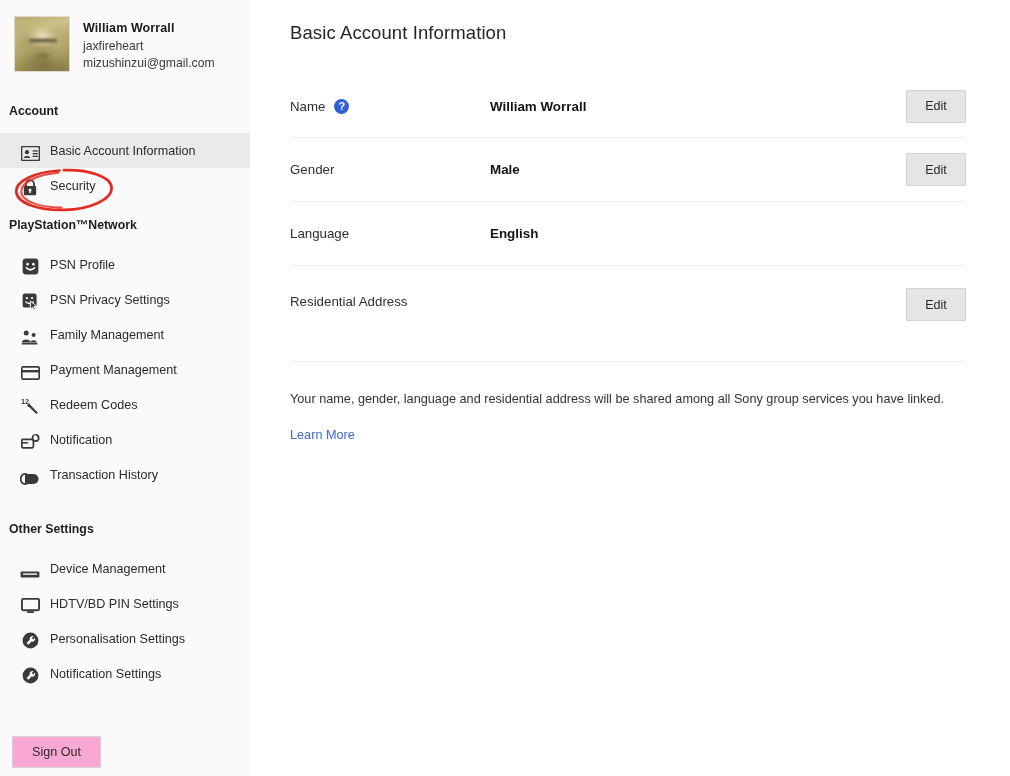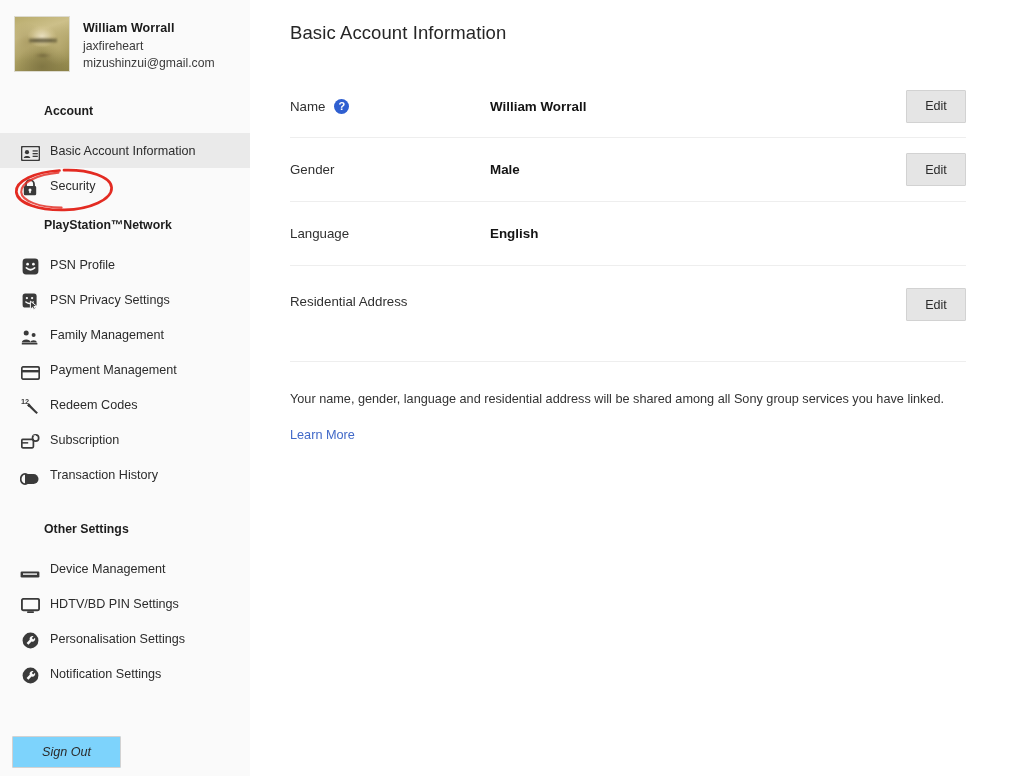--- a/index.html
+++ b/index.html
@@ -70,21 +70,20 @@
     font-size: 12.2px; color: #3b3b3b; font-weight: normal;
   }
 
   .section-head {
     font-size: 12.3px;
     font-weight: bold;
     color: #1d1d1d;
     padding: 0 0 0 9px;
     height: 16px;
     line-height: 16px;
-    margin-left: 35px;
   }
   #sec-account   { position: absolute; left:0; top: 103px; }
   #sec-psn       { position: absolute; left:0; top: 217px; }
   #sec-other     { position: absolute; left:0; top: 521px; }
 
   .navlist { position: absolute; left: 0; width: 250px; }
   #list-account { top: 133px; }
   #list-psn     { top: 247px; }
   #list-other   { top: 551px; }
 
@@ -103,29 +102,28 @@
     flex: 0 0 20px;
     margin-right: 10px;
     display: flex; align-items: flex-end; justify-content: center;
     color: #3a3a3a;
   }
   .navitem .ico svg { display: block; }
   .navlabel { white-space: nowrap; }
 
   .signout-wrap { position: absolute; left: 12px; top: 736px; }
   #signout {
-    width: 109px; height: 32px;
-    background: #7dd3fc;
+    width: 89px; height: 32px;
+    background: #f9a8d4;
     border: 1px solid #d2d2d2;
     font-size: 12.6px;
     color: #2b2b2b;
     font-family: "Liberation Sans", sans-serif;
     cursor: pointer;
     border-radius: 1px;
-    font-style: italic;
   }
 
   
   #annotation {
     position: absolute;
     left: 12px; top: 166px;
     width: 104px; height: 48px;
     pointer-events: none;
   }
 
@@ -317,21 +315,21 @@
 
       <div class="navitem">
         <span class="ico">
           <svg width="19" height="16" viewBox="0 0 19 16">
             <rect x="0.8" y="5.4" width="11.6" height="8.4" rx="1.2" fill="none" stroke="#3a3a3a" stroke-width="1.7"></rect>
             <rect x="0.8" y="8.1" width="6.4" height="1.5" fill="#3a3a3a"></rect>
             <circle cx="14.6" cy="4" r="3.1" fill="none" stroke="#3a3a3a" stroke-width="1.7"></circle>
             <path d="M12.1 1.6 L15.1 1.3 L14.6 4.2 Z" fill="#fafafa"></path>
           </svg>
         </span>
-        <span class="navlabel">Subscription</span>
+        <span class="navlabel">Notification</span>
       </div>
 
       <div class="navitem">
         <span class="ico">
           <svg width="20" height="12" viewBox="0 0 20 12">
             <ellipse cx="5" cy="6" rx="4.3" ry="5.1" fill="none" stroke="#3a3a3a" stroke-width="1.7"></ellipse>
             <path d="M5 1 H11.8 A5.1 5.1 0 0 1 11.8 11 H5 Z" fill="#3a3a3a"></path>
             <ellipse cx="13.4" cy="6" rx="5.1" ry="5.1" fill="#3a3a3a"></ellipse>
           </svg>
         </span>

